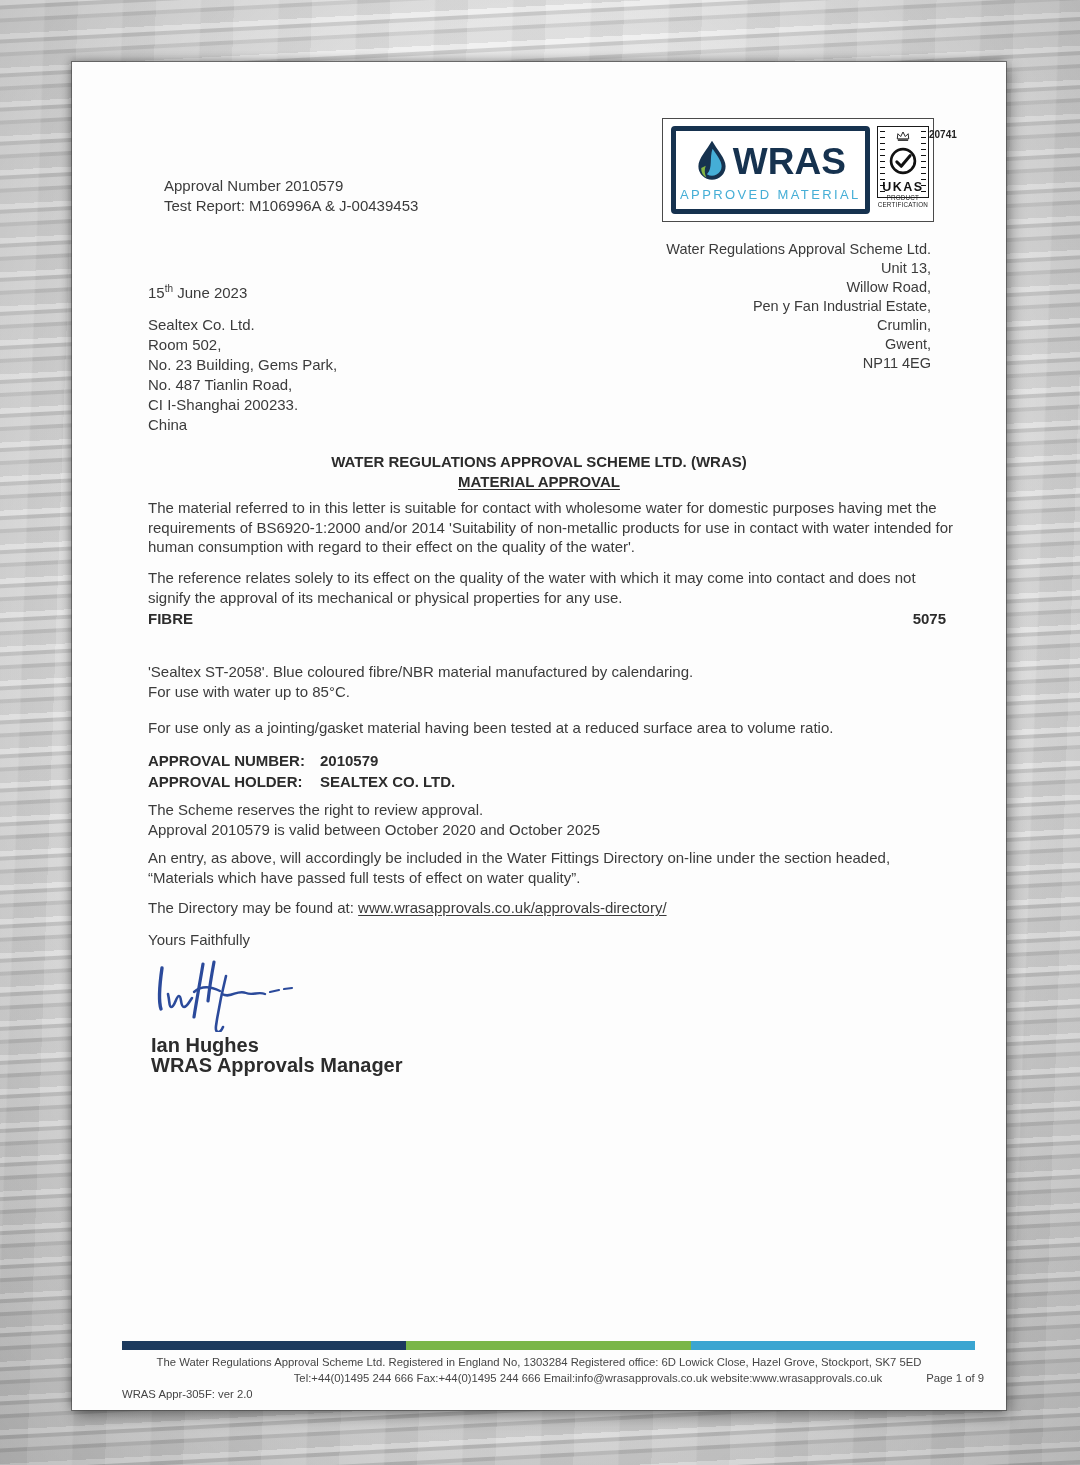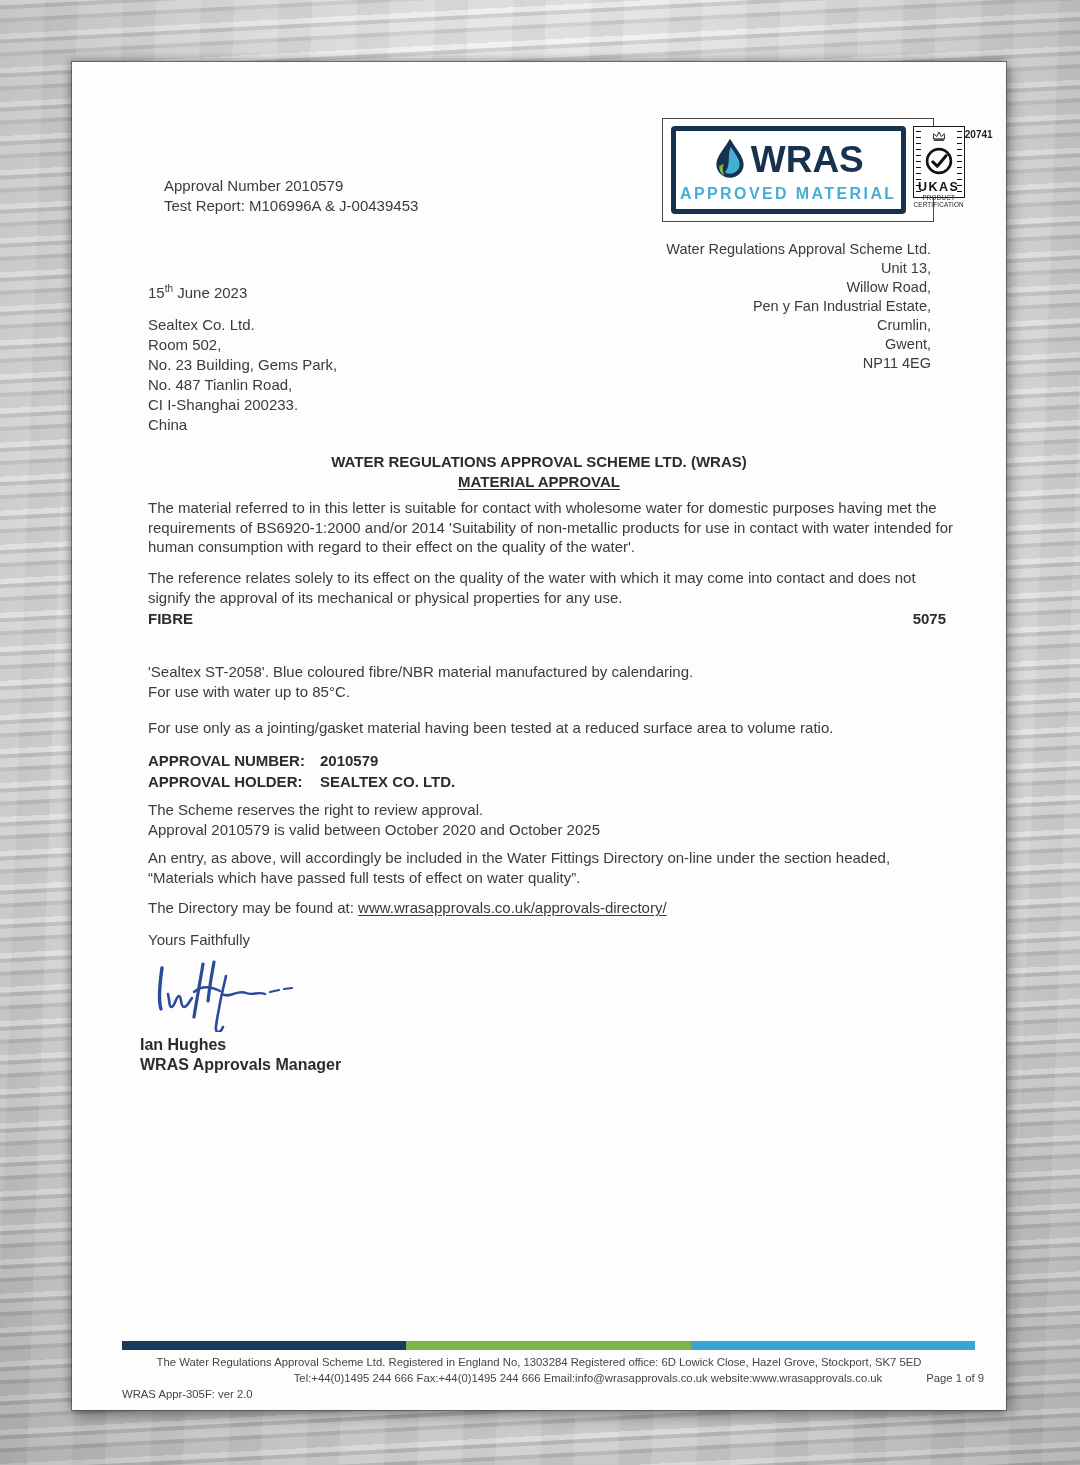--- a/index.html
+++ b/index.html
@@ -21,21 +21,21 @@
   .abs{position:absolute;}
   .txt{font-size:15px;line-height:20px;}
 
   
   .logo-block{left:590px;top:56px;width:272px;height:104px;border:1px solid #4a4a4a;background:#fff;
     display:flex;align-items:stretch;gap:7px;padding:7px 8px;box-sizing:border-box;}
   .wras-box{flex:1;border:5px solid var(--navy);border-radius:4px;display:flex;flex-direction:column;
     align-items:center;justify-content:center;padding:2px 4px;box-sizing:border-box;background:#fff;}
   .wras-top{display:flex;align-items:center;gap:4px;}
   .wras-word{font-size:37px;font-weight:bold;color:var(--navy);letter-spacing:0;line-height:36px;}
-  .wras-tagline{font-size:16px;font-weight:bold;color:var(--lblue);letter-spacing:2.4px;margin-top:2px;white-space:nowrap;}
+  .wras-tagline{font-size:13px;font-weight:normal;color:var(--lblue);letter-spacing:2.4px;margin-top:2px;white-space:nowrap;}
   .ukas-col{width:70px;display:flex;flex-direction:row;align-items:flex-start;}
   .ukas-box{width:64px;height:72px;border:1.5px solid #1a1a1a;position:relative;background:#fff;
     display:flex;flex-direction:column;align-items:center;justify-content:flex-start;padding-top:1px;box-sizing:border-box;}
   .ukas-ticks{position:absolute;top:4px;bottom:4px;width:5px;
     background:repeating-linear-gradient(to bottom,#111 0 1px,transparent 1px 6px);}
   .ukas-ticks.l{left:2px;} .ukas-ticks.r{right:2px;}
   .ukas-name{font-size:12.5px;font-weight:bold;color:#111;letter-spacing:1.5px;line-height:13px;margin-top:1px;}
   .ukas-sub{font-size:6.3px;color:#222;line-height:7px;letter-spacing:.2px;}
   .ukas-num{font-size:10px;font-weight:bold;color:#222;margin-top:3px;}
 
@@ -47,21 +47,21 @@
   .title-block{left:0;right:0;top:390px;text-align:center;font-weight:bold;color:#2c2c2c;font-size:15px;line-height:20px;}
   .title-sub{text-decoration:underline;text-underline-offset:2px;}
   .para{left:76px;width:812px;font-size:15px;line-height:19.5px;}
   .material-row{left:76px;width:798px;display:flex;justify-content:space-between;font-weight:bold;color:#2c2c2c;font-size:15px;}
   .approval-grid{left:76px;top:688px;font-weight:bold;color:#2c2c2c;font-size:15px;line-height:21px;}
   .approval-grid .row{display:flex;}
   .approval-grid .lab{width:172px;}
   .dir-link{color:#3b3b3b;text-decoration:underline;text-underline-offset:2px;}
   .sig-svg{left:80px;top:890px;width:170px;height:80px;}
   .sig-svg path{stroke:var(--ink);fill:none;stroke-linecap:round;}
-  .signatory{left:68px;top:973px;font-weight:bold;color:#2c2c2c;font-size:16px;line-height:20px;}
+  .signatory{left:79px;top:973px;font-weight:bold;color:#2c2c2c;font-size:20px;line-height:20px;}
 
   .footer-bar{left:50px;top:1279px;width:853px;height:9px;display:flex;}
   .footer-bar div{flex:1;height:100%;}
   .footer-l1{left:0;right:0;top:1294px;text-align:center;font-size:11.3px;color:#454545;}
   .footer-l2{left:50px;width:862px;top:1310px;display:flex;justify-content:space-between;font-size:11.3px;color:#454545;}
   .footer-l2 .mid{flex:1;text-align:center;}
   .footer-l2 .pg{width:80px;text-align:right;}
   .footer-l2 .ref{width:150px;text-align:left;margin-top:16px;}
 </style>
 </head>

